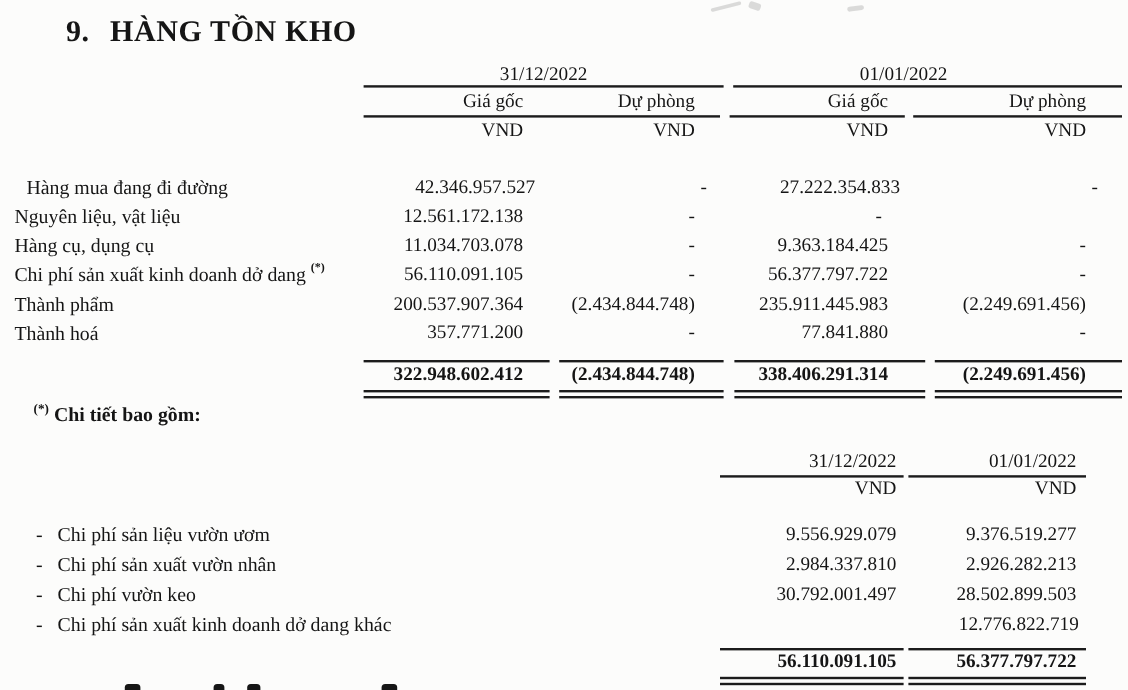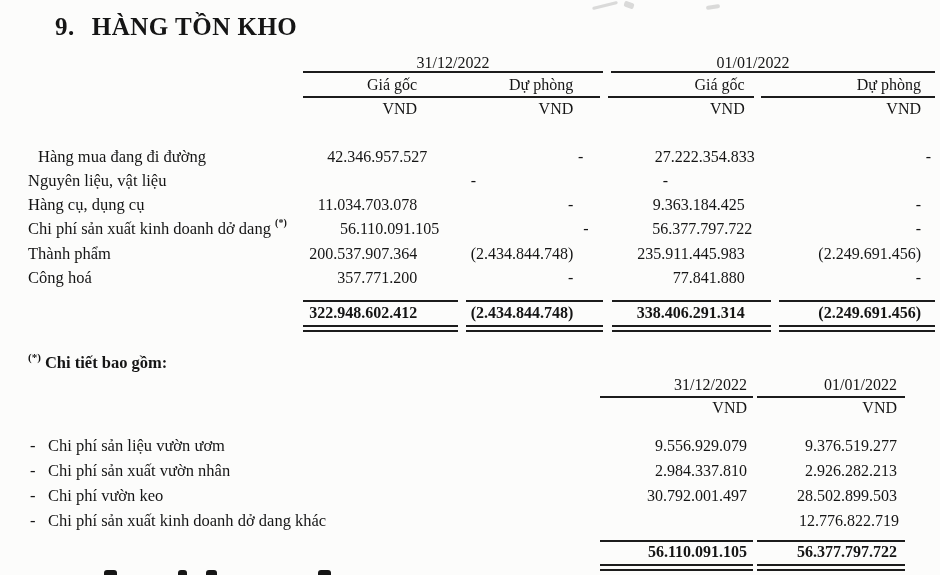--- a/index.html
+++ b/index.html
@@ -15,31 +15,31 @@
     display:flex; gap:17px; white-space:nowrap;
   }
   .hline { position:absolute; height:2px; background:#1c1c1c; }
   .dbl {
     position:absolute; height:7px; box-sizing:border-box;
     border-top:2px solid #1c1c1c; border-bottom:2px solid #1c1c1c;
   }
   
   .date1 { position:absolute; top:54px; left:303px; width:300px; text-align:center; font-size:16px; }
   .date2 { position:absolute; top:54px; left:603px; width:300px; text-align:center; font-size:16px; }
-  .t1row { position:absolute; left:28px; width:907px; display:flex; font-size:16px; line-height:1.15; white-space:nowrap;gap:36px; }
+  .t1row { position:absolute; left:12px; width:907px; display:flex; font-size:16px; line-height:1.15; white-space:nowrap; }
   .t1row > div { box-sizing:border-box; }
   .lb  { width:275px; font-size:16.5px; }
   .c1  { width:155px; text-align:right; padding-right:6px; }
   .c2  { width:145px; text-align:right; padding-right:8px; }
   .c3  { width:170px; text-align:right; padding-right:17px; }
   .c4  { width:162px; text-align:right; padding-right:14px; }
   .bold { font-weight:bold; }
   sup.fn { font-size:10px; line-height:0; vertical-align:8px; font-weight:bold; }
   
-  .fnheading { position:absolute; top:351px; left:28px; font-size:16.5px; font-weight:bold; white-space:nowrap; }
+  .fnheading { position:absolute; top:335px; left:28px; font-size:16.5px; font-weight:bold; white-space:nowrap; }
   .fnheading sup { font-size:11px; vertical-align:7px; }
   .t2row { position:absolute; left:28px; width:877px; display:flex; font-size:16.5px; line-height:1.15; white-space:nowrap; }
   .t2row > div { box-sizing:border-box; }
   .lb2 { flex:1; display:flex; }
   .dash { width:18px; padding-left:2px; }
   .d1 { width:153px; text-align:right; padding-right:6px; font-size:16px; }
   .d2 { width:152px; text-align:right; padding-right:8px; font-size:16px; }
   
   .mark { position:absolute; top:570px; height:7px; background:#161616; border-radius:3px 3px 0 0; }
   .art  { position:absolute; background:#9a9a9a; opacity:.35; border-radius:2px; }
@@ -87,20 +87,21 @@
   <div class="t1row" style="top:148px;margin-left:10px;">
     <div class="lb">Hàng mua đang đi đường</div>
     <div class="c1">42.346.957.527</div>
     <div class="c2">-</div>
     <div class="c3">27.222.354.833</div>
     <div class="c4">-</div>
   </div>
 
   <div class="t1row" style="top:172px;">
     <div class="lb">Nguyên liệu, vật liệu</div>
+    <div class="c1">12.561.172.138</div>
     <div class="c2">-</div>
     <div class="c4">-</div>
   </div>
 
   <div class="t1row" style="top:196px;">
     <div class="lb">Hàng cụ, dụng cụ</div>
     <div class="c1">11.034.703.078</div>
     <div class="c2">-</div>
     <div class="c3">9.363.184.425</div>
     <div class="c4">-</div>
@@ -119,21 +120,21 @@
 
   <div class="t1row" style="top:245px;">
     <div class="lb">Thành phẩm</div>
     <div class="c1">200.537.907.364</div>
     <div class="c2">(2.434.844.748)</div>
     <div class="c3">235.911.445.983</div>
     <div class="c4">(2.249.691.456)</div>
   </div>
 
   <div class="t1row" style="top:269px;">
-    <div class="lb">Công hoá</div>
+    <div class="lb">Thành hoá</div>
     <div class="c1">357.771.200</div>
     <div class="c2">-</div>
     <div class="c3">77.841.880</div>
     <div class="c4">-</div>
   </div>
 
   <div class="hline" style="top:300px; left:303px; width:155px;"></div>
   <div class="hline" style="top:300px; left:466px; width:137px;"></div>
   <div class="hline" style="top:300px; left:612px; width:159px;"></div>
   <div class="hline" style="top:300px; left:779px; width:156px;"></div>

